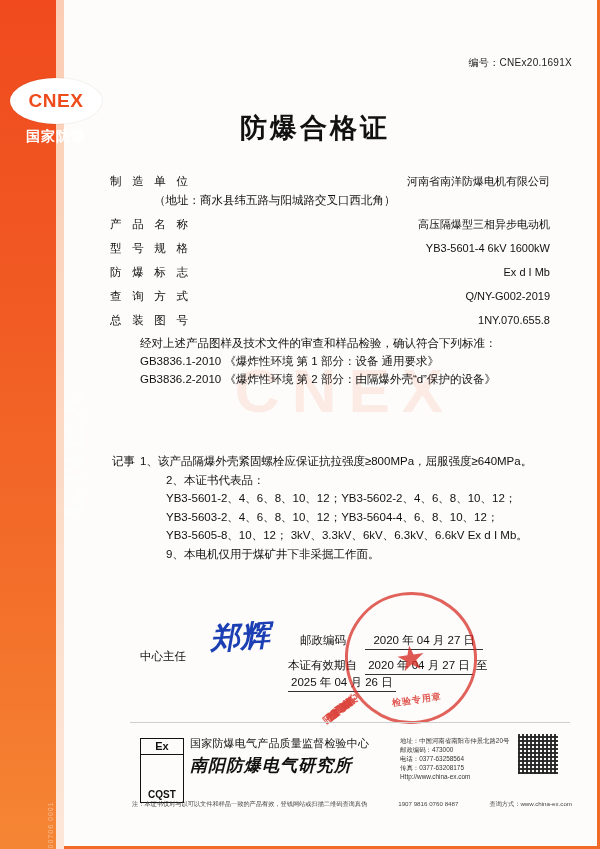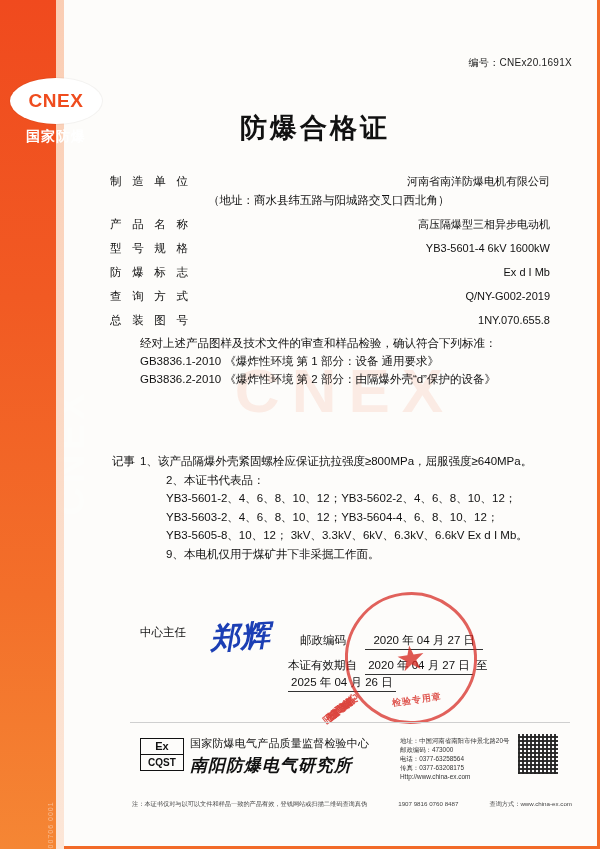--- a/index.html
+++ b/index.html
@@ -91,41 +91,41 @@
     display:flex;align-items:flex-start;margin-bottom:9px;line-height:15px;
   }
   .field-label{
     width:78px;flex:0 0 78px;text-align:justify;text-align-last:justify;
     color:#111;font-size:11.5px;
   }
   .field-value{
     flex:1;color:#111;font-size:11px;text-align:right;
   }
   .field-sub{
-    margin-left:98px;margin-top:-5px;margin-bottom:9px;
+    margin-left:44px;margin-top:-5px;margin-bottom:9px;
     font-size:11.5px;color:#111;
   }
   
   .standards{
     position:absolute;left:140px;top:334px;width:420px;
     font-size:11.5px;line-height:18px;color:#111;
   }
   
   .remarks{
     position:absolute;left:140px;top:452px;width:430px;
     font-size:11.5px;line-height:18.5px;color:#111;
   }
   .remarks .lbl{
     position:absolute;left:-28px;top:0;width:28px;font-size:11.5px;
   }
   .remarks p{margin:0;}
   .indent{padding-left:26px;}
   
   .sig-zone{position:absolute;left:140px;top:625px;width:420px;font-size:11.5px;color:#111;}
-  .sig-label{position:absolute;left:0;top:0;}
+  .sig-label{position:absolute;left:0;top:24px;}
   .sig-img{
     position:absolute;left:70px;top:-10px;width:110px;height:42px;
     color:#1c3fb4;font-size:30px;font-family:"Liberation Serif",serif;
     font-style:italic;font-weight:bold;
     transform:rotate(-4deg);
     white-space:nowrap;
   }
   .issue-row{position:absolute;left:160px;top:8px;width:270px;}
   .issue-row .k{display:inline-block;width:62px;}
   .issue-val{border-bottom:1px solid #333;padding:0 4px 1px 4px;display:inline-block;min-width:110px;text-align:center;}
@@ -163,21 +163,21 @@
     position:absolute;left:130px;top:722px;width:440px;height:1px;background:#cfcfcf;
   }
   .footer{
     position:absolute;left:132px;top:734px;width:440px;
   }
   .ex-badge{
     position:absolute;left:8px;top:4px;width:42px;border:1.4px solid #111;
     text-align:center;font-size:11px;line-height:15px;color:#111;
   }
   .ex-badge .top{border-bottom:1.4px solid #111;font-weight:bold;}
-  .ex-badge .bot{font-weight:bold;font-size:10px;}
+  .ex-badge .bot{font-weight:bold;font-size:10px;margin-top:32px;}
   .footer-org{
     position:absolute;left:58px;top:2px;width:200px;color:#111;
   }
   .footer-org .l1{font-size:11px;letter-spacing:.2px;margin-bottom:3px;}
   .footer-org .l2{font-size:17px;font-weight:bold;letter-spacing:1px;font-style:italic;}
   .footer-addr{
     position:absolute;left:268px;top:2px;width:120px;
     font-size:6.4px;line-height:9px;color:#333;
   }
   .qr{

